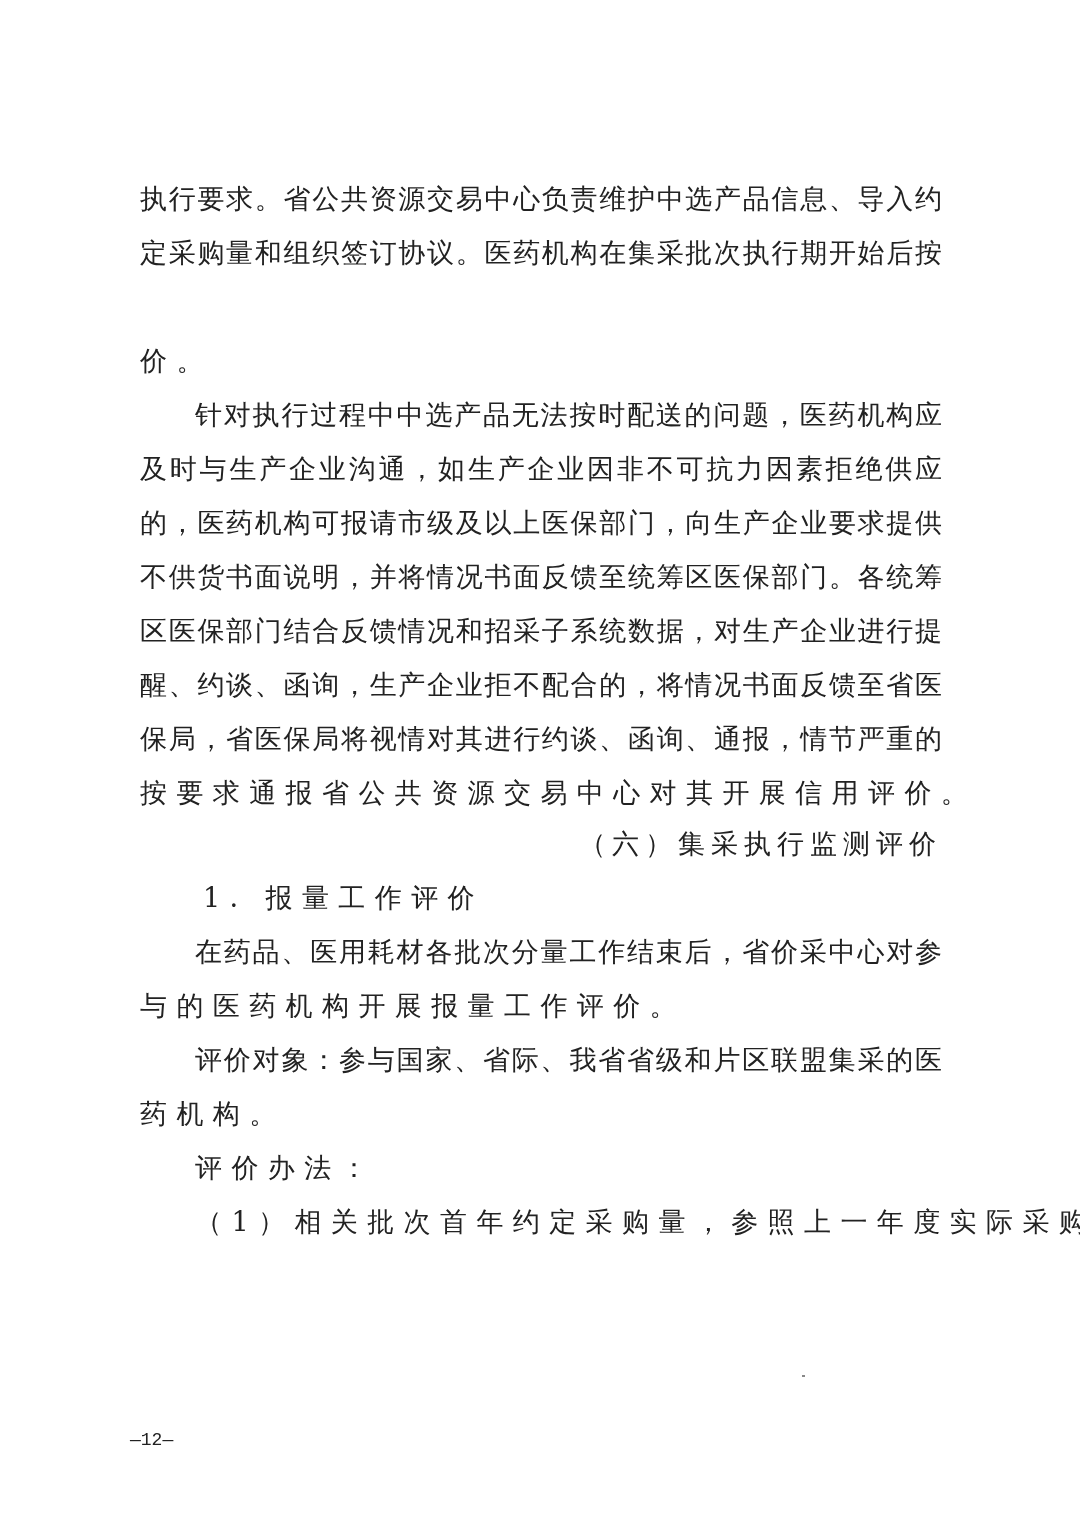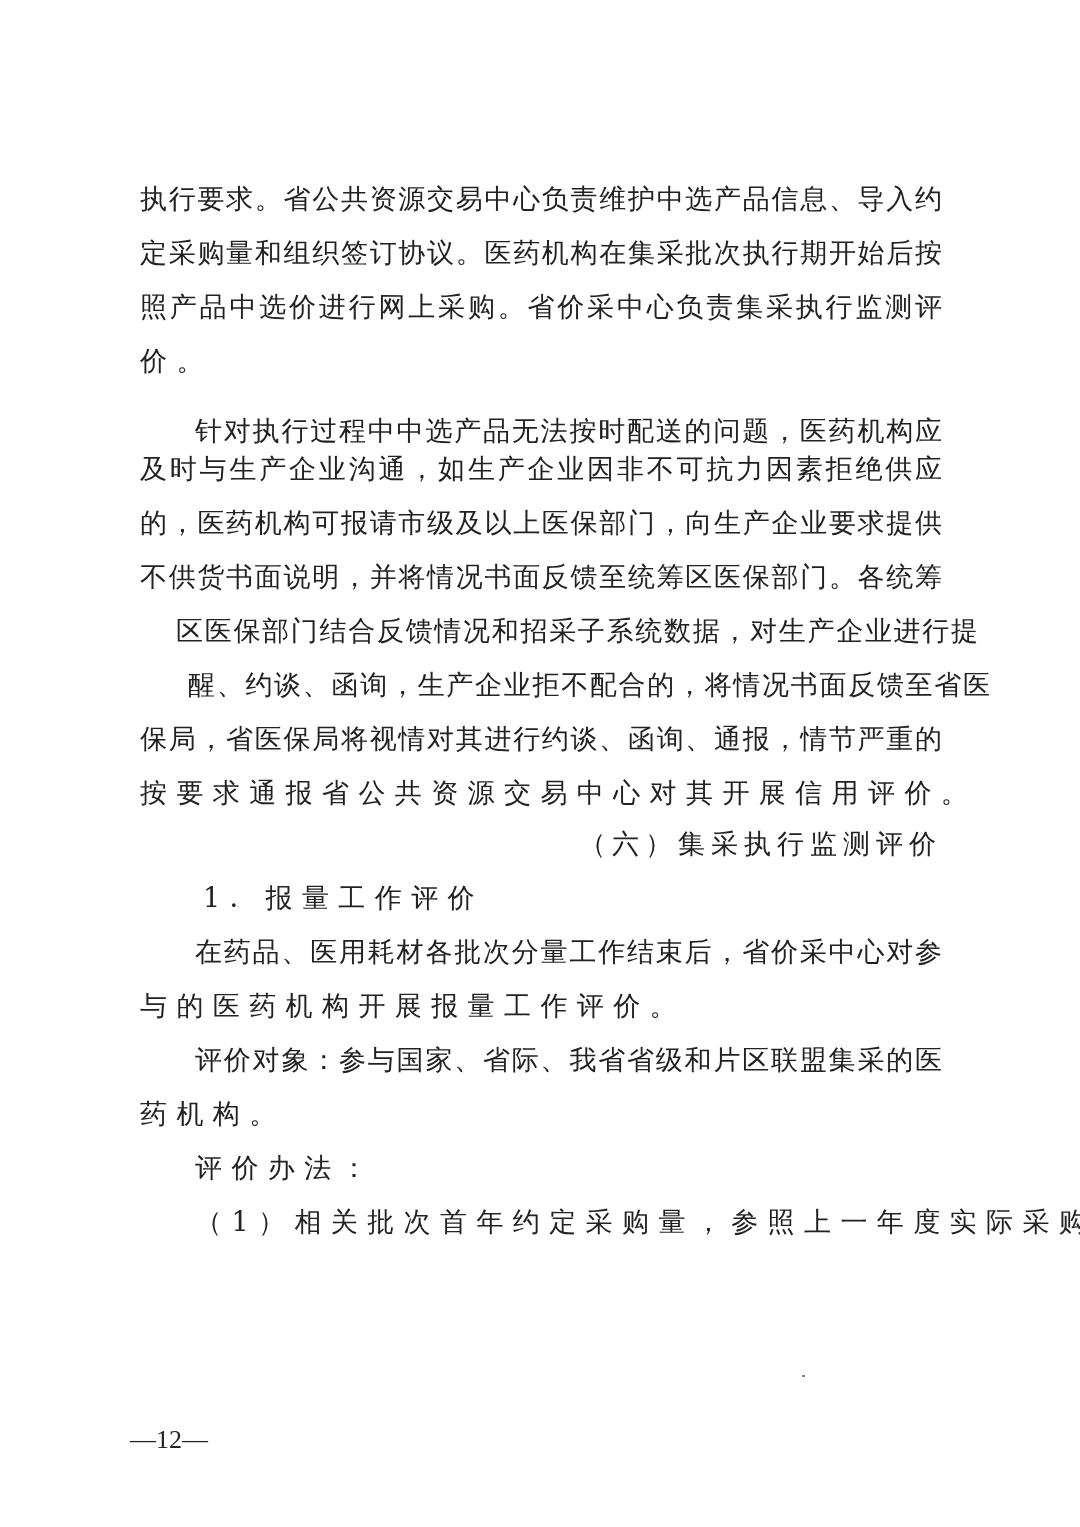--- a/index.html
+++ b/index.html
@@ -37,51 +37,50 @@
   .line.justify {
     text-align: justify;
     text-align-last: justify;
     letter-spacing: 0;
   }
   .line.heading { font-family: "DejaVu Sans", "Liberation Sans", sans-serif; letter-spacing: 6px; text-align: right; }
   .page-number {
     position: absolute;
     left: 130px;
     top: 1425px;
-    font-family: Liberation Serif, serif;
-    font-size: 26px;
+    font-family: Liberation Mono, monospace;
+    font-size: 18px;
     line-height: 30px;
     color: #222222;
     letter-spacing: 0;
   }
   .speck {
     position: absolute;
     left: 802px;
     top: 1375px;
     width: 3px;
     height: 2px;
     background: #888888;
   }
 </style>
 </head>
 <body>
 
 <div class="page">
 
   <div class="line justify" style="top:172px;">执行要求。省公共资源交易中心负责维护中选产品信息、导入约</div>
   <div class="line justify" style="top:226px;">定采购量和组织签订协议。医药机构在集采批次执行期开始后按</div>
-  <div class="line justify" style="top:280px;">照产品中选价进行网上采购。省价采中心负责集采执行监测评</div>
   <div class="line" style="top:334px;">价。</div>
 
-  <div class="line indent justify" style="top:404px;">针对执行过程中中选产品无法按时配送的问题，医药机构应</div>
+  <div class="line indent justify" style="top:388px;">针对执行过程中中选产品无法按时配送的问题，医药机构应</div>
   <div class="line justify" style="top:442px;">及时与生产企业沟通，如生产企业因非不可抗力因素拒绝供应</div>
   <div class="line justify" style="top:496px;">的，医药机构可报请市级及以上医保部门，向生产企业要求提供</div>
   <div class="line justify" style="top:550px;">不供货书面说明，并将情况书面反馈至统筹区医保部门。各统筹</div>
-  <div class="line justify" style="top:604px;margin-left:36px;">区医保部门结合反馈情况和招采子系统数据，对生产企业进行提</div>
-  <div class="line justify" style="top:658px;margin-left:48px;">醒、约谈、函询，生产企业拒不配合的，将情况书面反馈至省医</div>
+  <div class="line justify" style="top:604px;">区医保部门结合反馈情况和招采子系统数据，对生产企业进行提</div>
+  <div class="line justify" style="top:658px;">醒、约谈、函询，生产企业拒不配合的，将情况书面反馈至省医</div>
   <div class="line justify" style="top:712px;">保局，省医保局将视情对其进行约谈、函询、通报，情节严重的</div>
   <div class="line" style="top:766px;">按要求通报省公共资源交易中心对其开展信用评价。</div>
 
   <div class="line indent heading" style="top:817px;">（六）集采执行监测评价</div>
   <div class="line indent" style="top:871px;margin-left:8px;">1. 报量工作评价</div>
 
   <div class="line indent justify" style="top:925px;">在药品、医用耗材各批次分量工作结束后，省价采中心对参</div>
   <div class="line" style="top:979px;">与的医药机构开展报量工作评价。</div>
 
   <div class="line indent justify" style="top:1033px;">评价对象：参与国家、省际、我省省级和片区联盟集采的医</div>

